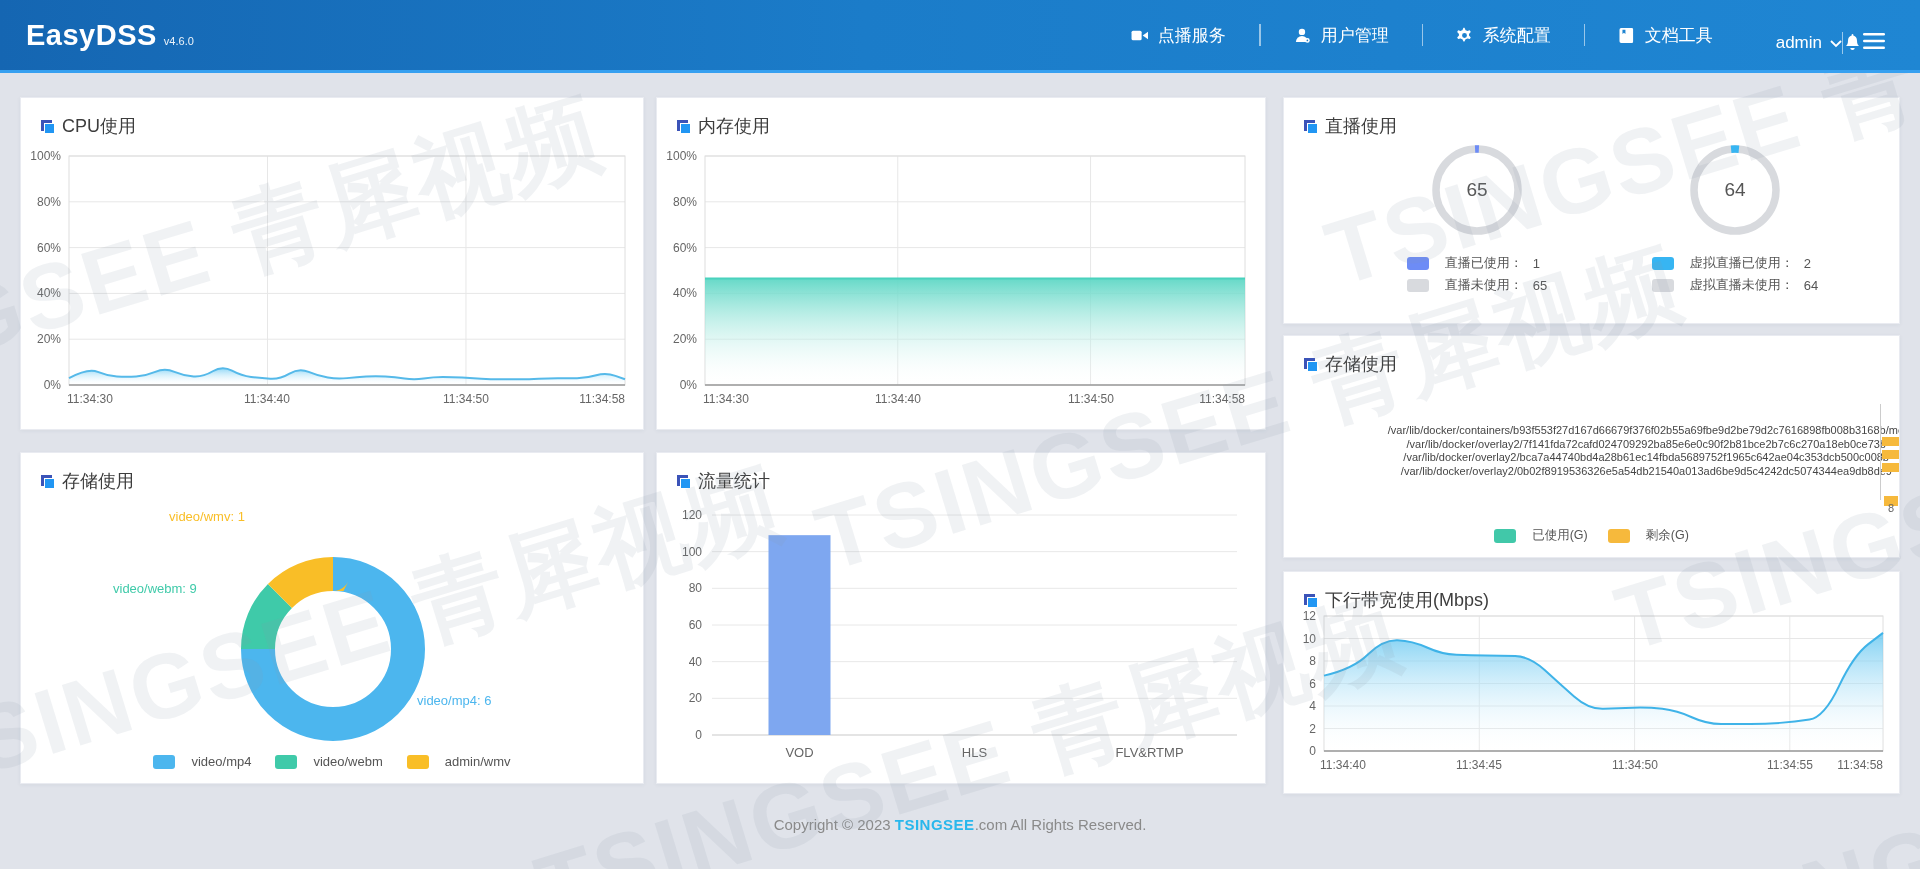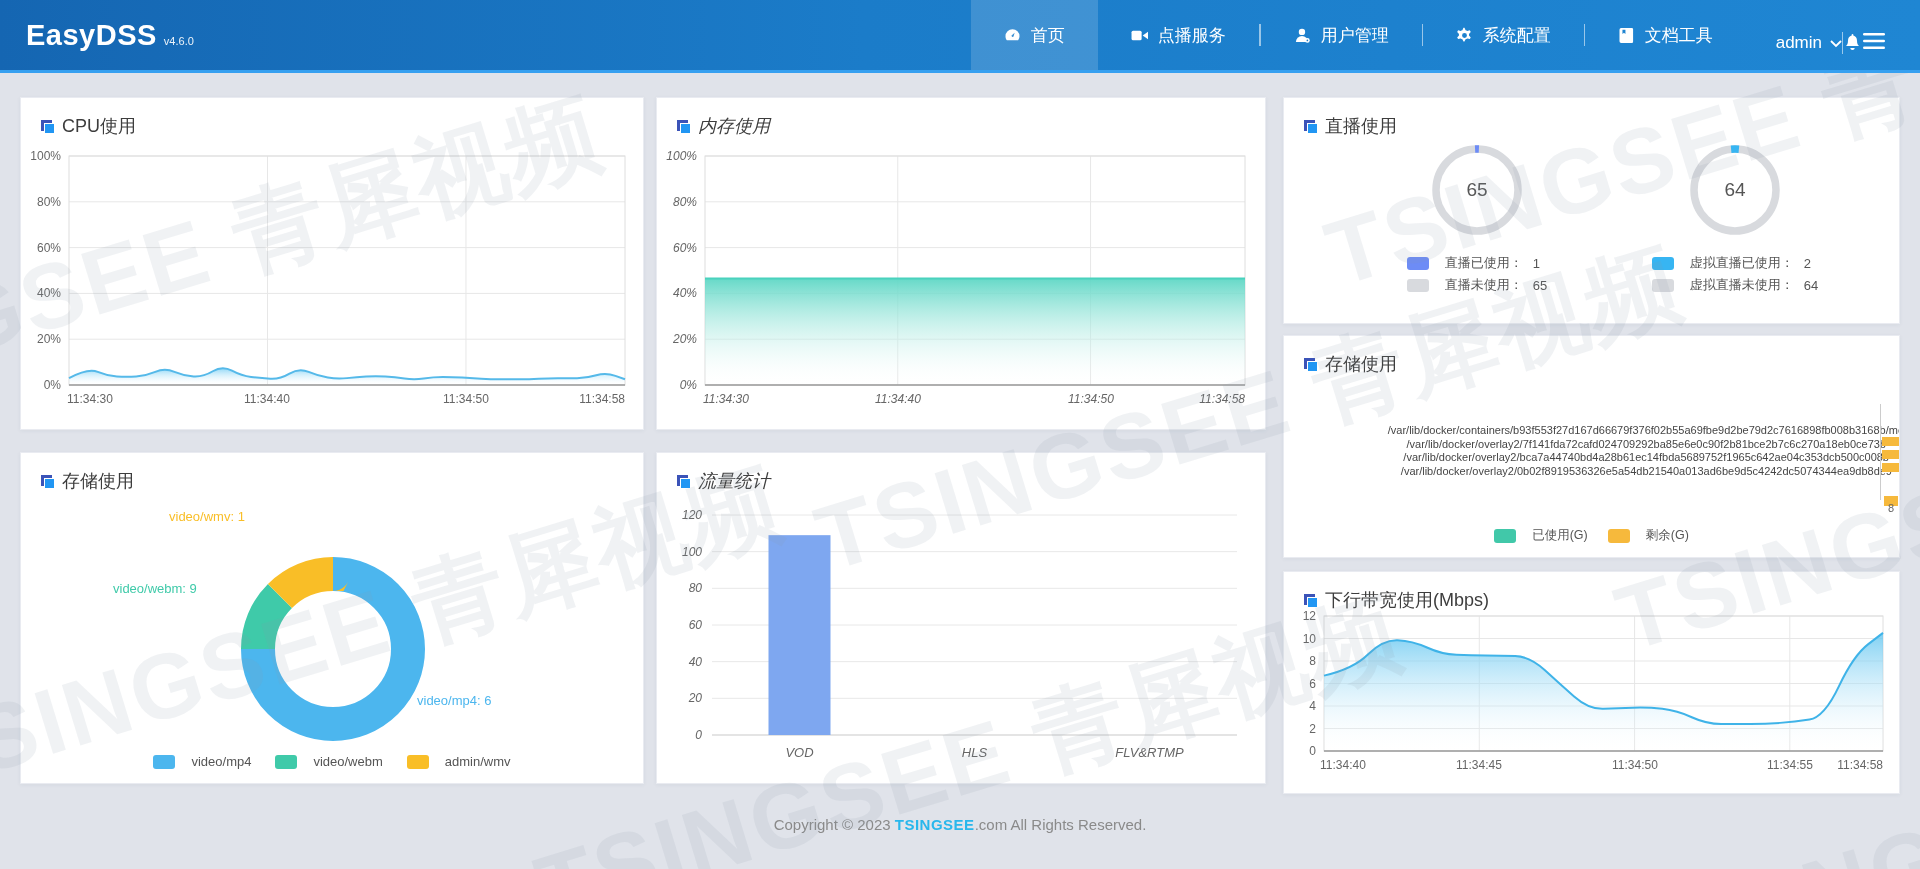--- a/index.html
+++ b/index.html
@@ -24,21 +24,21 @@
   .nicon{display:inline-flex;width:18px;height:18px;align-items:center;justify-content:center;}
   .nicon svg{width:17px;height:17px;fill:#fff;}
   .vdiv{width:1px;height:22px;background:rgba(255,255,255,.55);align-self:center;}
   .nav-right{display:flex;align-items:center;padding:16px 34px 0 30px;}
   .user-menu{display:flex;align-items:center;gap:8px;font-size:17px;cursor:pointer;}
   .icon-btn{display:flex;align-items:center;cursor:pointer;}
   .icon-btn svg{fill:#fff;}
   
   .grid{display:flex;gap:0 0;padding:24px 20px 0 20px;align-items:flex-start;position:relative;z-index:2;}
   .col1{width:624px;margin-right:12px;}
-  .col2{width:610px;margin-right:17px;font-style:italic;}
+  .col2{width:610px;margin-right:17px;}
   .col3{width:617px;}
   .card{background:#fff;border:1px solid #e9ebf1;box-shadow:0 1px 4px rgba(40,60,90,.06);position:relative;overflow:hidden;}
   .card-title{position:absolute;top:16px;left:20px;display:flex;align-items:center;gap:8px;font-size:18px;color:#3d3d3d;z-index:3;}
   .ticon{position:relative;width:13px;height:13px;flex:0 0 13px;}
   .ticon .br{position:absolute;left:0;top:0;width:8px;height:8px;border-left:3px solid #3b53b8;border-top:3px solid #3b53b8;}
   .ticon .sq{position:absolute;right:0;bottom:0;width:9px;height:9px;background:#2196f3;}
   .chart-mount{position:absolute;inset:0;}
   svg text{font-family:"Liberation Sans","DejaVu Sans",sans-serif;}
   
   .gauge-wrap{position:absolute;top:42px;left:0;right:0;bottom:0;margin-left:20px;}
@@ -71,28 +71,20 @@
 </style>
 </head>
 <body>
 
 <nav class="topnav">
   <div class="brand">
     <span class="brand-name">EasyDSS</span>
     <span class="brand-ver">v4.6.0</span>
   </div>
   <div class="menu" id="menu">
-      <div class="nav-item active">
-        <span class="nicon">
-          <svg viewBox="0 0 16 16">
-            <path d="M8 2A6.6 6.6 0 0 0 1.4 8.6c0 1.5.5 2.8 1.3 3.9h10.6a6.6 6.6 0 0 0 1.3-3.9A6.6 6.6 0 0 0 8 2zm1 6.9a1.1 1.1 0 0 1-1.9-1l2.9-2.6-1 3.6z"></path>
-          </svg>
-        </span>
-        <span class="nlabel">首页</span>
-      </div>
       <div class="nav-item">
         <span class="nicon">
           <svg viewBox="0 0 16 16">
             <rect x="0.5" y="3.5" width="9.5" height="9" rx="1.5"></rect>
             <path d="M11 8l5-3.6v7.2z"></path>
           </svg>
         </span>
         <span class="nlabel">点播服务</span>
       </div>
       <div class="vdiv"></div>

